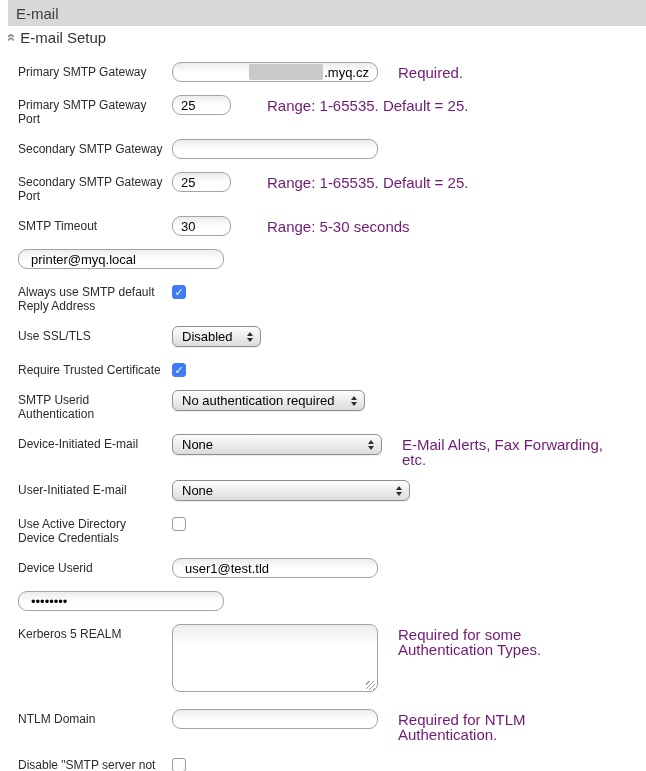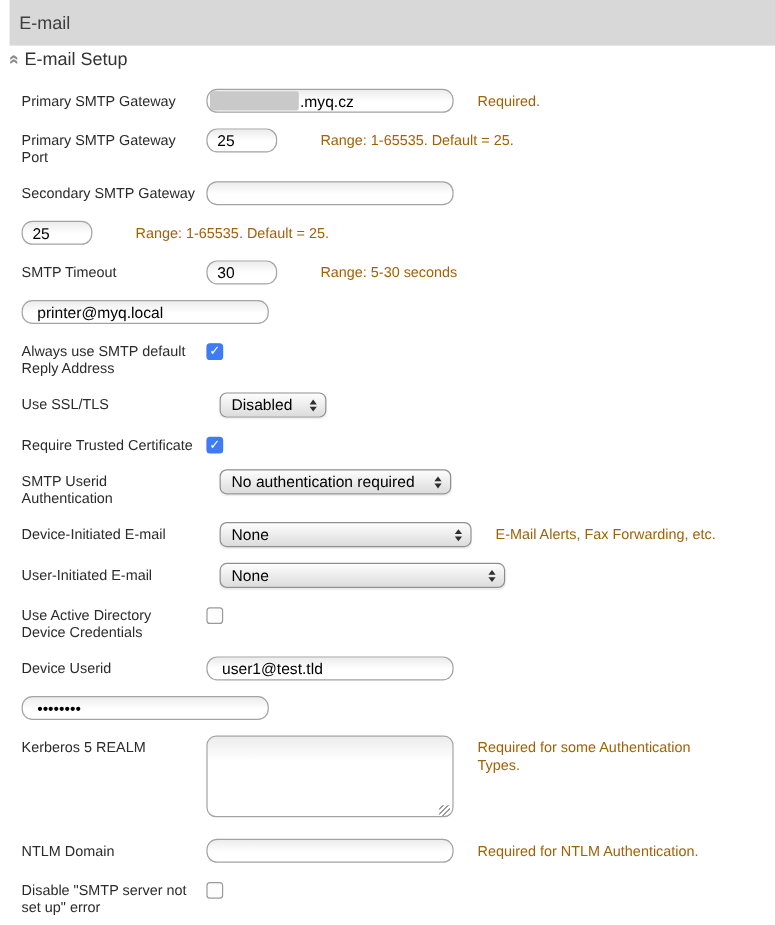--- a/index.html
+++ b/index.html
@@ -5,62 +5,61 @@
   * { box-sizing: border-box; margin: 0; padding: 0; }
   html,body { background:#fff; }
   body {
     font-family: "Liberation Sans", "DejaVu Sans", sans-serif;
     width: 646px; height: 771px; overflow: hidden;
   }
   .page { width: 646px; height: 771px; position: relative; background:#fff; }
 
   
   .titlebar {
-    margin-left: 8px; height: 38px; background:#d8d8d8;
+    margin-left: 8px; height: 26px; background:#d8d8d8;
     display: flex; align-items: center; padding-left: 8px;
   }
   .titlebar span { font-size: 15px; color:#3e3e3e; }
   .section-header {
     display: flex; align-items: center; padding: 3px 0 2px 8px; height: 22px;
   }
   .collapse {
     color:#8a8a8a; font-size: 15px; font-weight: bold; display:inline-block;
     transform: rotate(90deg); margin-right: 4px; cursor: pointer; line-height: 1;
   }
   .section-title { font-size: 15px; color:#333; }
 
   
   form { padding-top: 14px; }
   .row { display: flex; align-items: flex-start; padding-left: 18px; margin-bottom: 13px; }
   .lbl {
     flex: 0 0 145px; margin-right: 9px; font-size: 12px; color:#2b2b2b;
     line-height: 14px; padding-top: 3px;
   }
-  .hint { font-size: 12px; color:#a16207; margin-left: 20px; padding-top: 3px; line-height: 15px; max-width: 210px; }
+  .hint { font-size: 15px; color:#701a75; margin-left: 20px; padding-top: 3px; line-height: 15px; max-width: 210px; }
   .hm38 { margin-left: 36px; }
 
   .input {
     height: 20px; border: 1px solid #a3a3a3; border-radius: 9px;
     background: linear-gradient(to bottom, #ececec 0%, #ffffff 55%);
     font-family: "Liberation Sans", sans-serif;
-    font-size: 13px; color:#000; padding: 0 8px; outline: none;
+    font-size: 13px; color:#000; padding: 0 8px; outline: none; justify-content: flex-end;
   }
   .w206 { width: 206px; padding-left: 12px; }
   .w80  { width: 59px; }
   .fake { display: flex; align-items: center; padding-left: 2px; overflow: hidden; }
   .mask { width: 74px; height: 16px; background:#c9c9c9; border-radius: 2px; margin-right: 1px; flex:0 0 auto; }
   .fake .val { font-size: 13px; color:#000; }
 
   .select {
     height: 21px; border: 1px solid #8f8f8f; border-radius: 6px;
     background: linear-gradient(to bottom, #fdfdfd 0%, #dcdcdc 100%);
     display: flex; align-items: center; justify-content: space-between;
     padding: 0 7px 0 9px; cursor: default;
     box-shadow: 0 1px 1px rgba(0,0,0,0.08);
-    margin-left: 11px;
   }
   .select .sv { font-size: 13px; color:#000; white-space: nowrap; }
   .arrows { display: flex; flex-direction: column; align-items: center; gap: 2px; margin-left: 8px; }
   .arrows i { display: block; width: 0; height: 0; }
   .arrows .up { border-left: 3.5px solid transparent; border-right: 3.5px solid transparent; border-bottom: 4.5px solid #2e2e2e; }
   .arrows .dn { border-left: 3.5px solid transparent; border-right: 3.5px solid transparent; border-top: 4.5px solid #2e2e2e; }
   .w89s { width: 89px; } .w193s { width: 193px; align-items: center; } .w210s { width: 210px; } .w238s { width: 238px; }
 
   .cb {
     width: 14px; height: 14px; border: 1px solid #9a9a9a; border-radius: 3px;
@@ -113,20 +112,21 @@
       <input class="input w80" type="text" value="25" style="">
       <span class="hint hm38">Range: 1-65535. Default = 25.</span>
     </div>
 
     <div class="row">
       <label class="lbl">Secondary SMTP Gateway</label>
       <input class="input w206" type="text" value="" style="">
     </div>
 
     <div class="row">
+      <label class="lbl">Secondary SMTP Gateway Port</label>
       <input class="input w80" type="text" value="25" style="">
       <span class="hint hm38">Range: 1-65535. Default = 25.</span>
     </div>
 
     <div class="row">
       <label class="lbl">SMTP Timeout</label>
       <input class="input w80" type="text" value="30" style="">
       <span class="hint hm38">Range: 5-30 seconds</span>
     </div>
 

